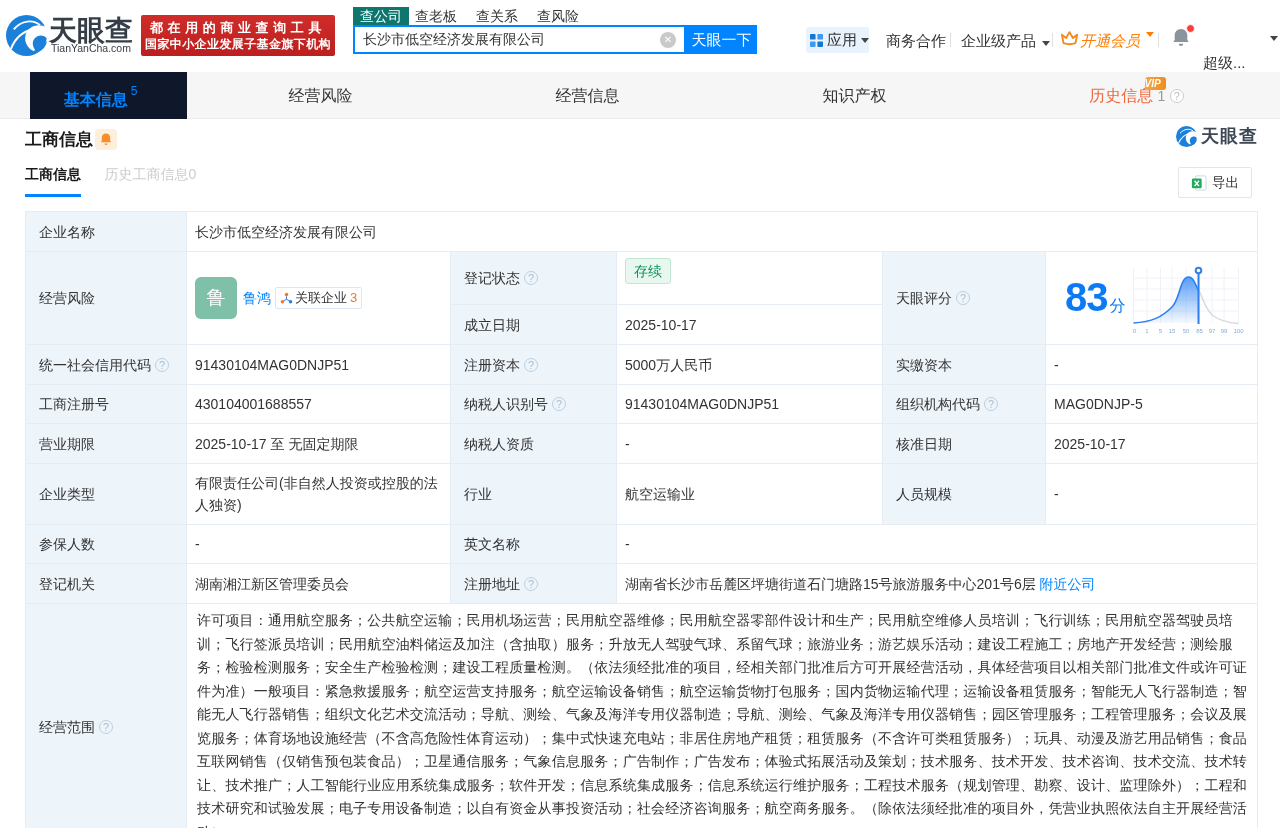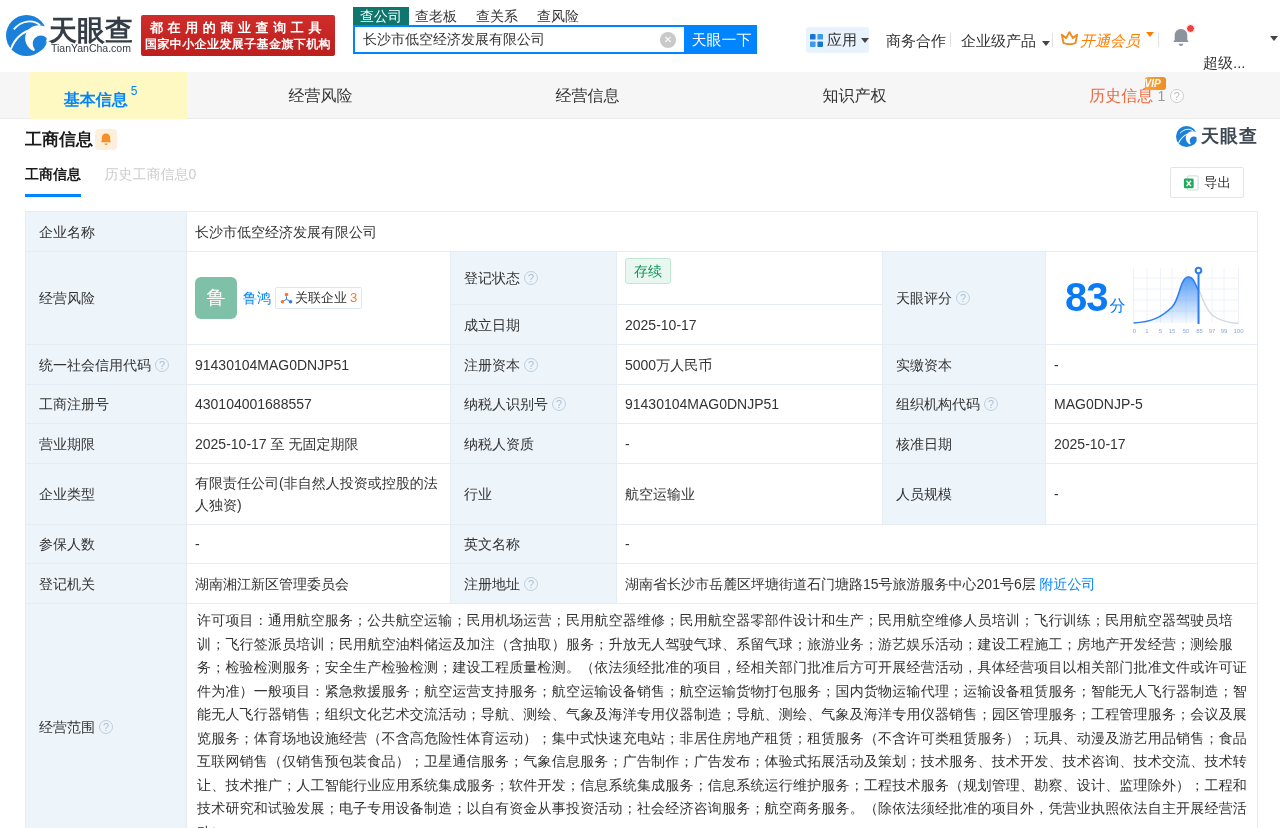--- a/index.html
+++ b/index.html
@@ -36,39 +36,39 @@
 .caret { display:inline-block; width:0; height:0; border-left:4px solid transparent; border-right:4px solid transparent; border-top:5px solid #454545; margin-left:6px; }
 .caret.gray { border-top-color:#454545; }
 .vip-link { color:#ff7d00; font-weight:400; display:flex; align-items:flex-start;font-style:italic; }
 .vip-link .caret { border-top-color:#ff7d00; }
 .bell-wrap { position:relative; width:20px; height:22px; }
 .bell-dot { position:absolute; right:-3px; top:-3px; width:9px; height:9px; border-radius:50%; background:#f53f3f; border:1px solid #fff; }
 
 
 .navtabs { height:47px; background:#f6f6f6; border-bottom:1px solid #ebebeb; display:flex; padding:0 25px; position:relative; }
 .ntab { flex:1; text-align:center; line-height:47px; font-size:16px; color:#333; position:relative; height:47px; }
-.ntab.active { background:#fef9c3; color:#0084ff; font-weight:700; flex:0 0 157px; margin-left:5px; padding-right:16px; }
+.ntab.active { background:#0f172a; color:#0084ff; font-weight:700; flex:0 0 157px; margin-left:5px; padding-right:16px; }
 .ntab sup { font-size:12px; font-weight:400; color:#0084ff; position:relative; top:-4px; margin-left:3px;}
 .ntab.hist { color:#f0683c; }
 .ntab { }
 .vipbadge { position:absolute; top:5px; left:50%; margin-left:8px; background:linear-gradient(90deg,#f7a543,#f08c1f); color:#fff; font-size:10px; font-weight:700; font-style:italic; line-height:13px; padding:0 5px 0 0; border-radius:3px 3px 3px 0; }
 .qm2 { display:inline-block; width:14px; height:14px; border:1px solid #ccc; border-radius:50%; color:#bbb; font-size:11px; line-height:13px; text-align:center; vertical-align:1px; font-weight:400; background:#fff;}
 
 
 .sechead { position:relative; height:46px; }
 .sechead h2 { position:absolute; left:25px; top:9px; font-size:17px; color:#1a1a1a; font-weight:700; }
 .bellchip { position:absolute; left:95px; top:10px; width:22px; height:21px; background:#fcefdc; border-radius:4px; text-align:center; }
 .wmark { position:absolute; right:22px; top:5px; display:flex; align-items:center; }
 .wmark .t { font-size:18px; font-weight:700; color:#3d4854; margin-left:4px; letter-spacing:1px;}
 
 .subtabs { position:relative; height:40px; padding-left:25px; }
 .subtab { display:inline-block; font-size:14px; margin-right:19px; height:31px; }
 .subtab.on { color:#1a1a1a; font-weight:700; border-bottom:3px solid #0084ff; }
 .subtab.off { color:#ccc; }
-.export { position:absolute; right:36px; top:2px; width:74px; height:31px; border:1px solid #e5e5e5; border-radius:2px; display:flex; align-items:center; justify-content:center; font-size:13.5px; color:#333; }
+.export { position:absolute; right:28px; top:2px; width:74px; height:31px; border:1px solid #e5e5e5; border-radius:2px; display:flex; align-items:center; justify-content:center; font-size:13.5px; color:#333; }
 .export svg { margin-right:5px; }
 
 
 .tbl { margin:6px 25px 0 25px; border-collapse:collapse; width:1232px; table-layout:fixed; font-size:14px; }
 .tbl td { border:1px solid #e6ecf3; padding:8px 10px 8px 8px; vertical-align:middle; line-height:22px; color:#333; word-break:break-all; }
 .tbl td.lbl { background:#edf4fa; padding-left:13px; color:#333; }
 .qm { display:inline-block; width:14px; height:14px; border:1px solid #bcd0e0; border-radius:50%; color:#a8bfd2; font-size:11px; line-height:13px; text-align:center; margin-left:4px; vertical-align:1px; font-weight:400; }
 .green-chip { display:inline-block; background:#e8f7ef; border:1px solid #bfe7d2; color:#0c9456; font-size:14px; border-radius:3px; padding:0 8px; line-height:24px; }
 .blue { color:#0084ff; }
 

